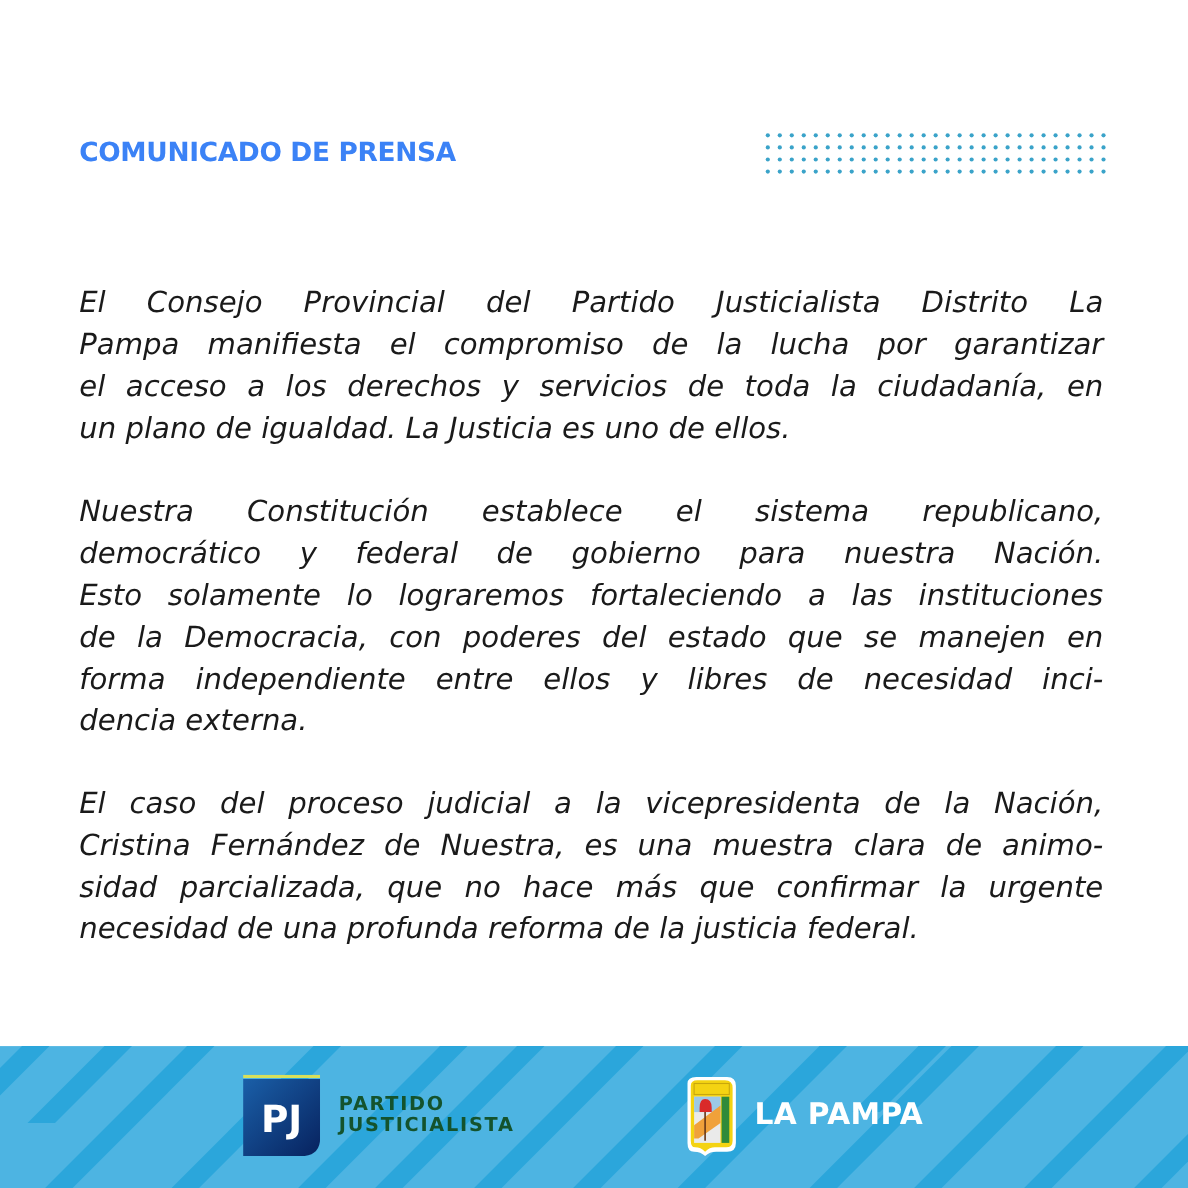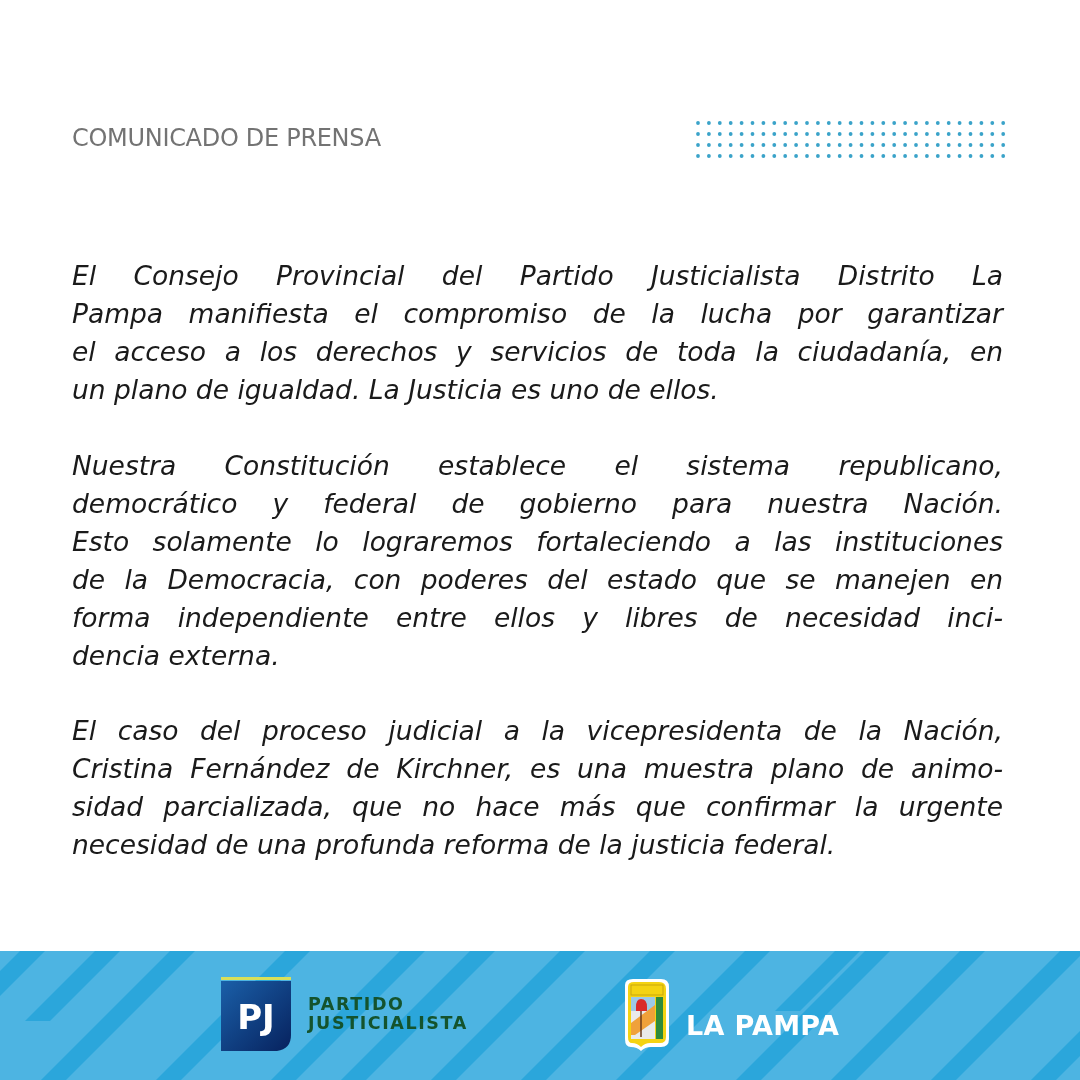--- a/index.html
+++ b/index.html
@@ -1,32 +1,32 @@
 <!DOCTYPE html>
 <html><head>
 <meta charset="utf-8">
 <style>
   html, body { margin:0; padding:0; }
   body { width:1080px; height:1080px; background:#ffffff; position:relative; overflow:hidden;
          font-family:"DejaVu Sans", sans-serif; color:#151515; }
-  .title { position:absolute; left:72px; top:124px; font-size:24px; font-weight:normal;
-           letter-spacing:-0.3px; color:#737373; white-space:nowrap;text-align:center; }
+  .title { position:absolute; left:72px; top:124px; font-size:24px; font-weight:bold;
+           letter-spacing:-0.3px; color:#3b82f6; white-space:nowrap;text-align:center; }
   .dots { position:absolute; left:692px; top:118px; width:316px; height:44px; }
   .body-text { position:absolute; left:72px; width:931px; font-size:26.5px; line-height:38px; color:#1a1a1a;font-style:italic; }
   .line { display:block; white-space:nowrap; text-align:justify; text-align-last:justify; height:38px; overflow:visible; }
   .line.last { text-align-last:left; }
   .p1 { top:257px; }
   .p2 { top:447px; }
   .p3 { top:712px; }
   .banner { position:absolute; left:0; top:951px; width:1080px; height:129px; background:#4db4e2; overflow:hidden;padding-left:36px; }
   .banner svg.stripes { position:absolute; left:0; top:0; }
   .pj-logo { position:absolute; left:221px; top:26px; width:70px; height:76px; }
   .pj-text { position:absolute; left:308px; top:44px; color:#14532d; font-weight:bold; font-size:17.5px; line-height:19px; letter-spacing:1.6px; }
   .lp-logo { position:absolute; left:621px; top:26px; width:50px; height:76px; }
-  .lp-text { position:absolute; left:686px; top:47px; color:#fff; font-weight:bold; font-size:27px; letter-spacing:0.3px; white-space:nowrap;margin-top:12px; }
+  .lp-text { position:absolute; left:686px; top:47px; color:#fff; font-weight:bold; font-size:27px; letter-spacing:0.3px; white-space:nowrap; }
 </style>
 </head>
 <body>
 
 <div class="title">COMUNICADO DE PRENSA</div>
 
 <svg class="dots" id="dotgrid" viewBox="0 0 316 44">
     <circle cx="6" cy="5" r="1.9" fill="#3aa3c9"></circle>
     <circle cx="16.9" cy="5" r="1.9" fill="#3aa3c9"></circle>
     <circle cx="27.8" cy="5" r="1.9" fill="#3aa3c9"></circle>
@@ -156,21 +156,21 @@
   <span class="line">Nuestra Constitución establece el sistema republicano,</span>
   <span class="line">democrático y federal de gobierno para nuestra Nación.</span>
   <span class="line">Esto solamente lo lograremos fortaleciendo a las instituciones</span>
   <span class="line">de la Democracia, con poderes del estado que se manejen en</span>
   <span class="line">forma independiente entre ellos y libres de necesidad inci-</span>
   <span class="line last">dencia externa.</span>
 </div>
 
 <div class="body-text p3">
   <span class="line">El caso del proceso judicial a la vicepresidenta de la Nación,</span>
-  <span class="line">Cristina Fernández de Kirchner, es una muestra plano de animo-</span>
+  <span class="line">Cristina Fernández de Nuestra, es una muestra clara de animo-</span>
   <span class="line">sidad parcializada, que no hace más que confirmar la urgente</span>
   <span class="line last">necesidad de una profunda reforma de la justicia federal.</span>
 </div>
 
 <div class="banner">
   <svg class="stripes" width="1080" height="129" viewBox="0 0 1080 129">
     <g fill="#2ba6db">
       <polygon points="20,0 45,0 -84,129 -109,129"></polygon>
       <polygon points="95,0 120,0 50,70 25,70"></polygon>
       <polygon points="170,0 195,0 66,129 41,129"></polygon>

